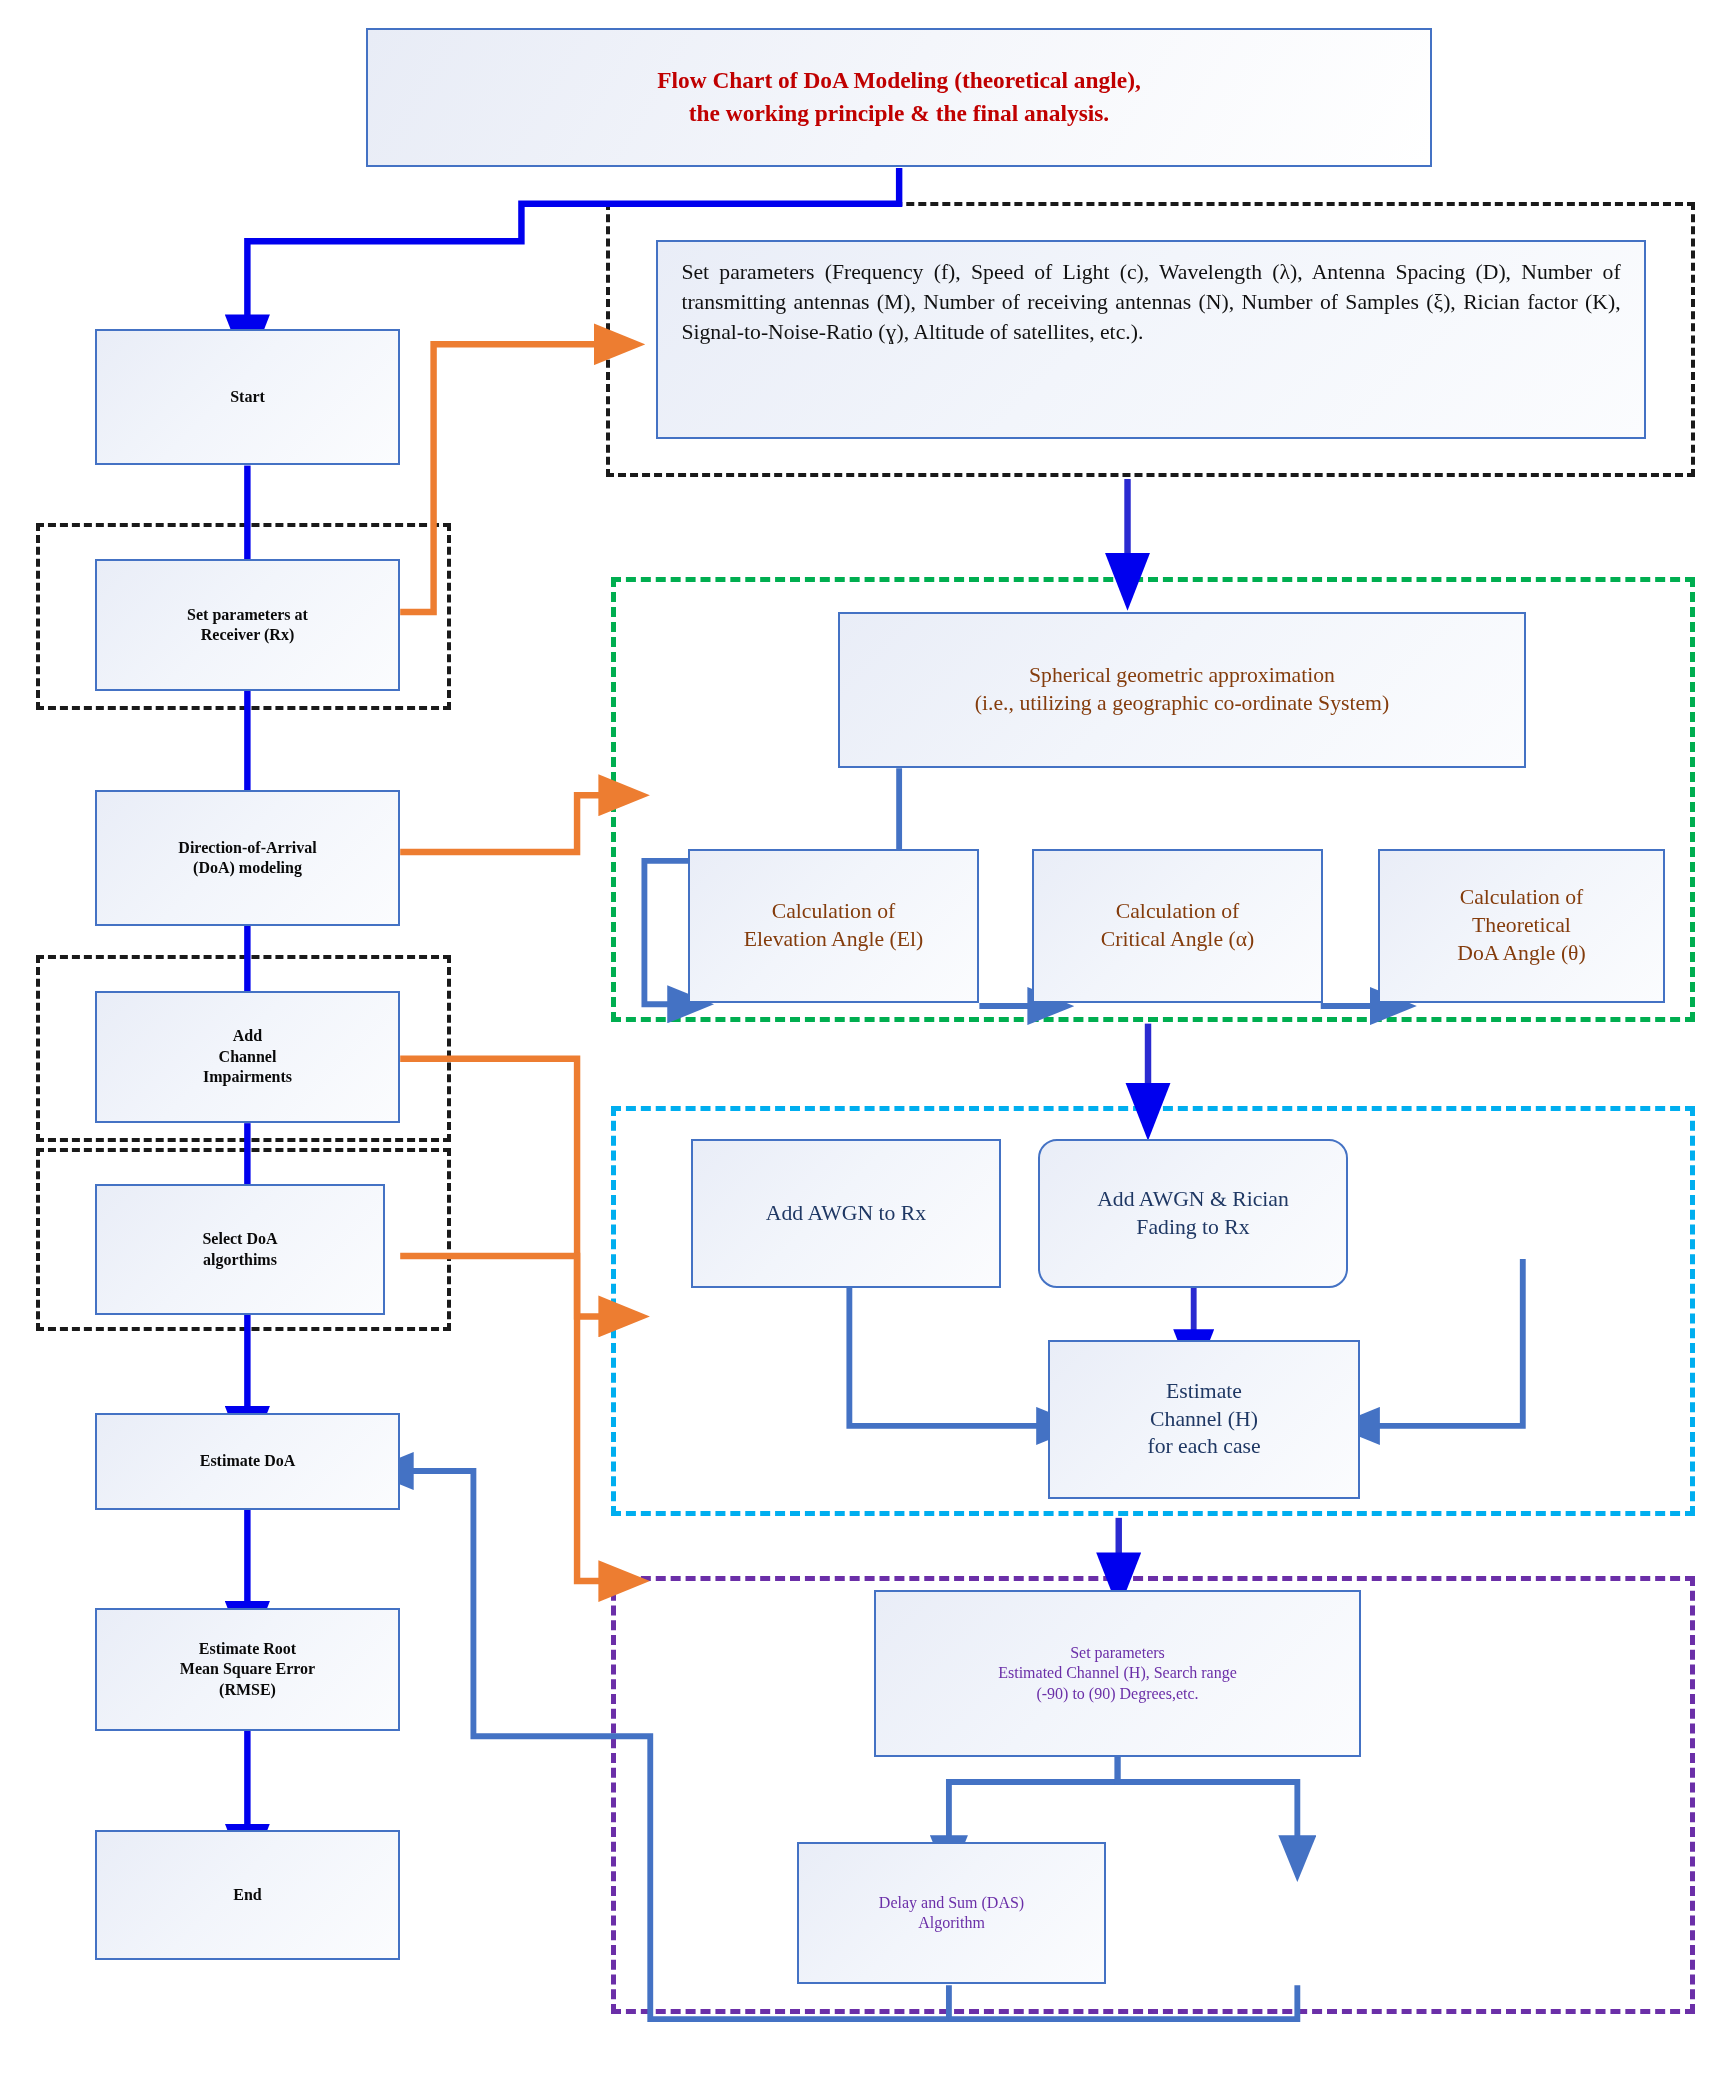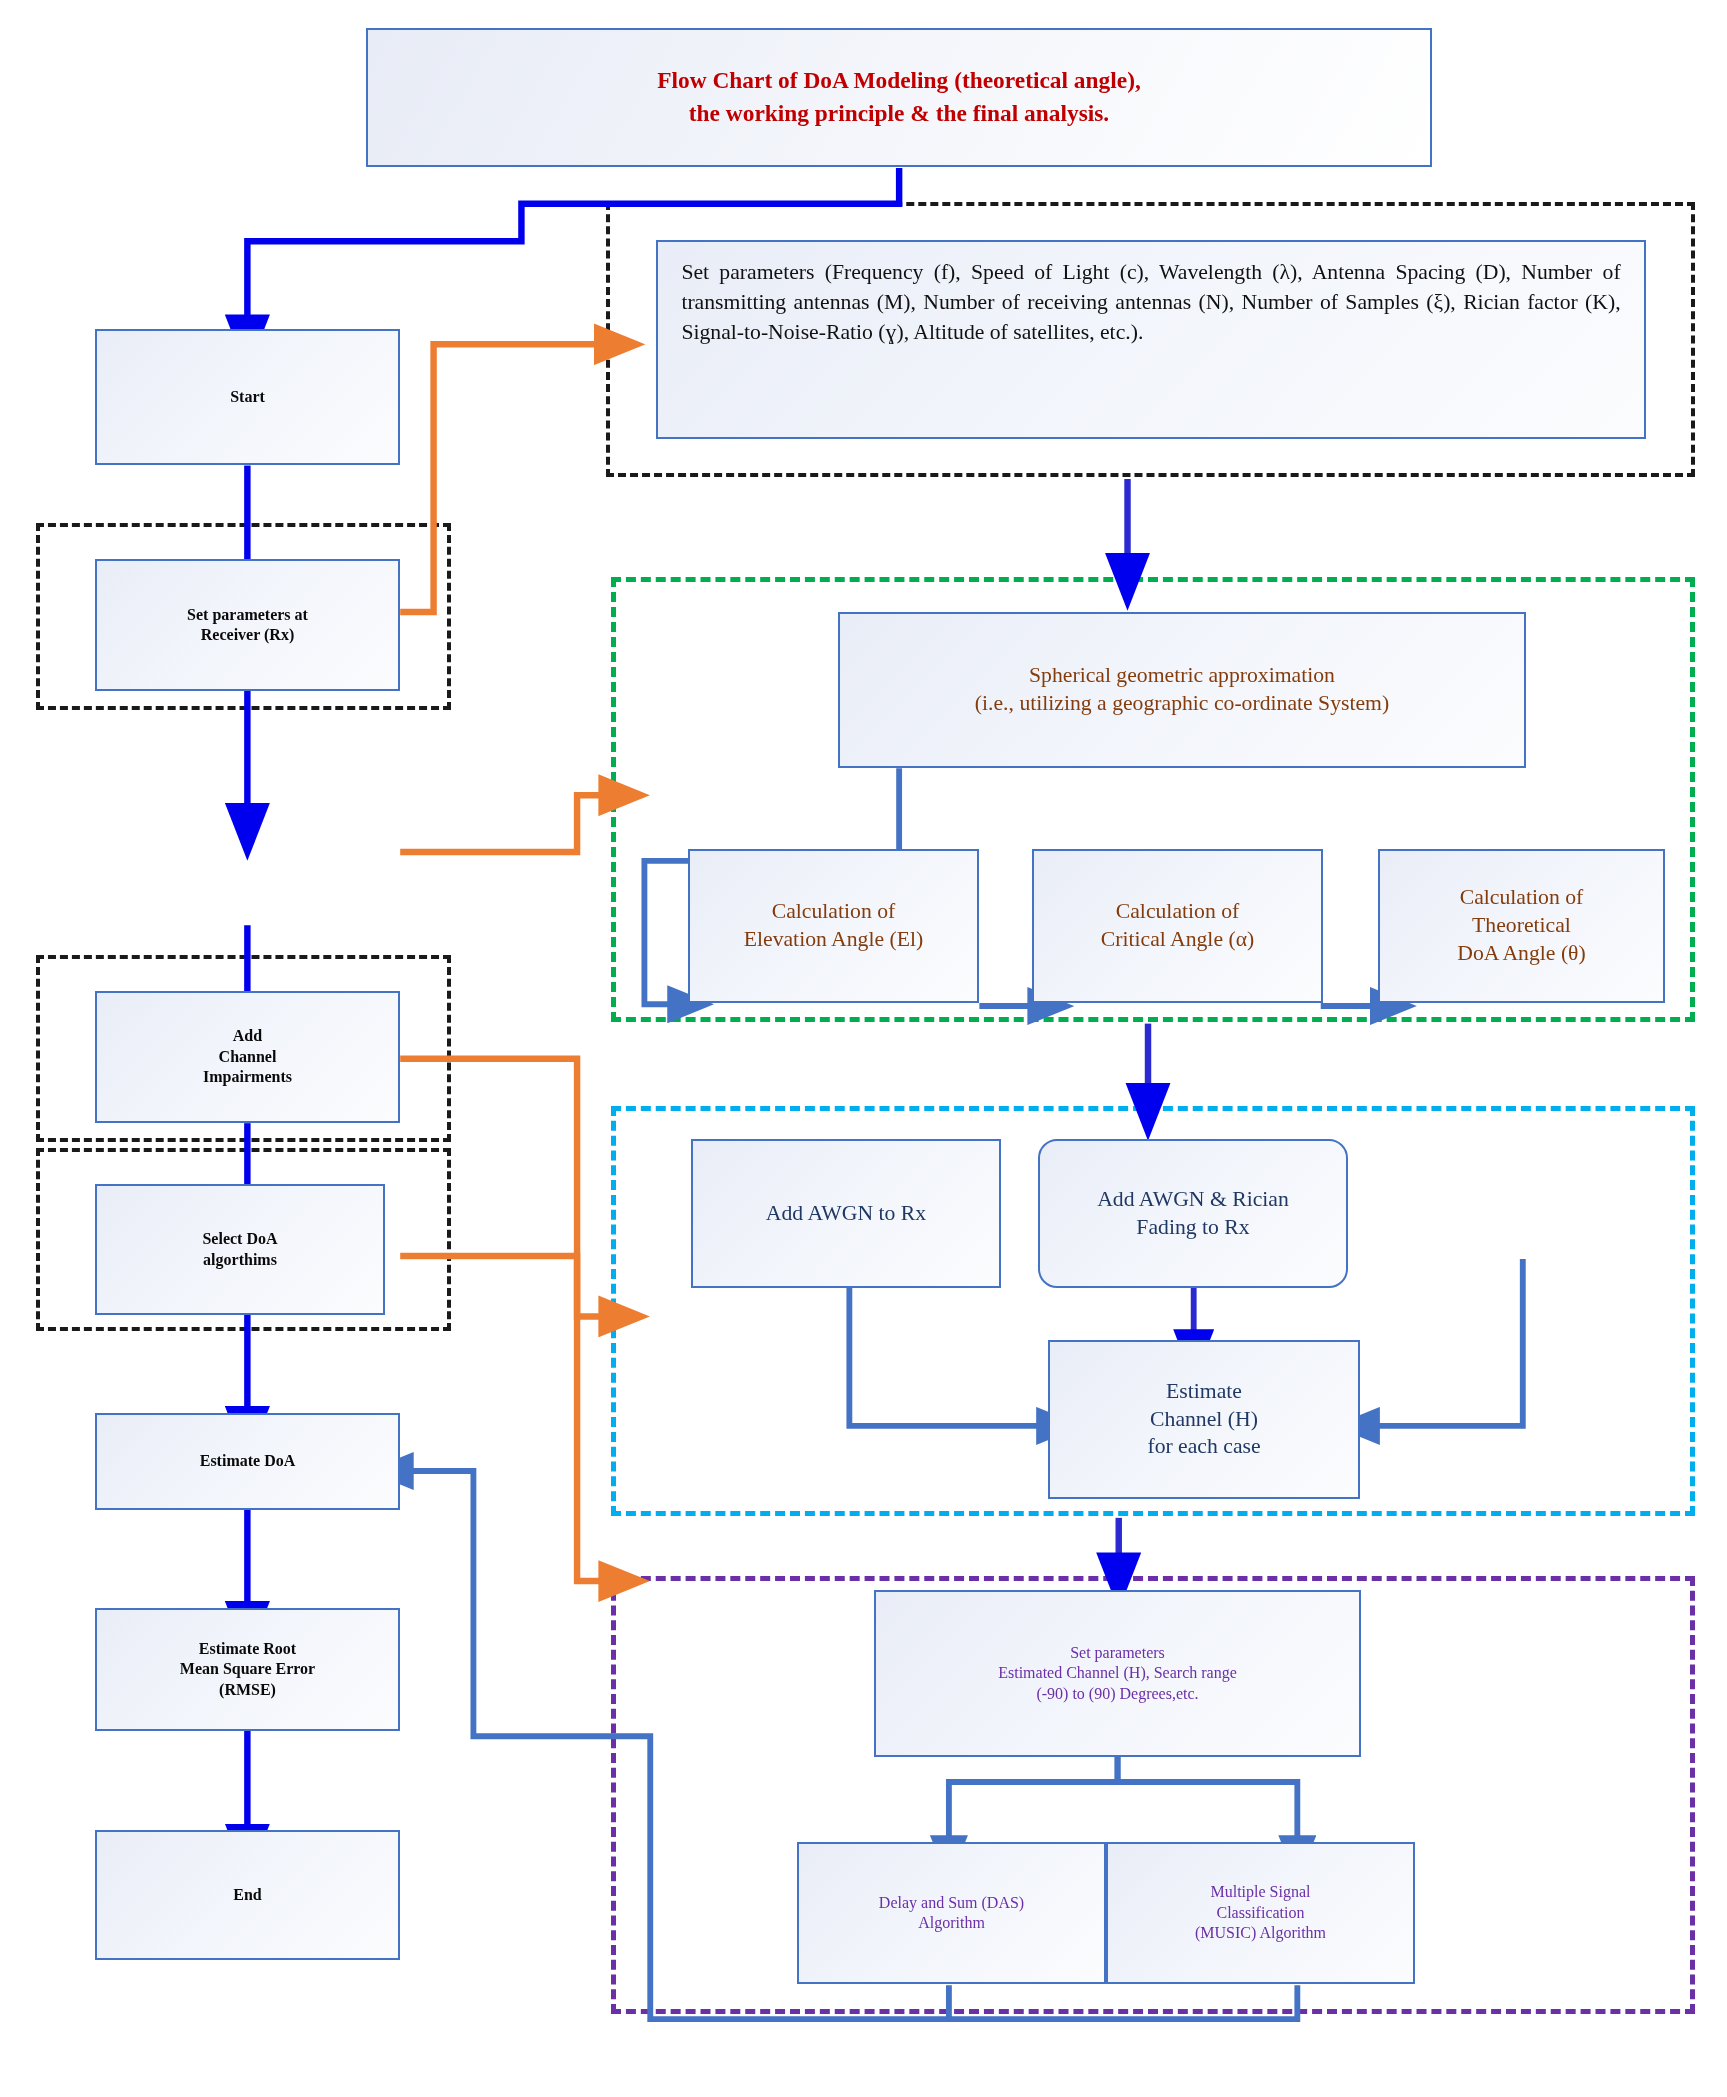--- a/index.html
+++ b/index.html
@@ -146,20 +146,26 @@
     <span class="left-label">Start</span>
   </div>
 
   <div class="node" style="left:95px;top:559px;width:305px;height:132px;">
     <div>
       <div class="left-label">Set parameters at</div>
       <div class="left-label">Receiver (Rx)</div>
     </div>
   </div>
 
+  <div class="node" style="left:95px;top:790px;width:305px;height:136px;">
+    <div>
+      <div class="left-label">Direction-of-Arrival</div>
+      <div class="left-label">(DoA) modeling</div>
+    </div>
+  </div>
 
   <div class="node" style="left:95px;top:991px;width:305px;height:132px;">
     <div>
       <div class="left-label">Add</div>
       <div class="left-label">Channel</div>
       <div class="left-label">Impairments</div>
     </div>
   </div>
 
   <div class="node" style="left:95px;top:1184px;width:290px;height:131px;">
@@ -246,22 +252,15 @@
     </div>
   </div>
 
   <div class="node" style="left:889px;top:1842px;width:158px;height:142px;width:309px;left:797px;">
     <div>
       <div class="violet">Delay and Sum (DAS)</div>
       <div class="violet">Algorithm</div>
     </div>
   </div>
 
-  <div class="node" style="left:1106px;top:1842px;width:309px;height:142px;">
-    <div>
-      <div class="violet">Multiple Signal</div>
-      <div class="violet">Classification</div>
-      <div class="violet">(MUSIC) Algorithm</div>
-    </div>
-  </div>
 
 </div>
 
 
 </body></html>

